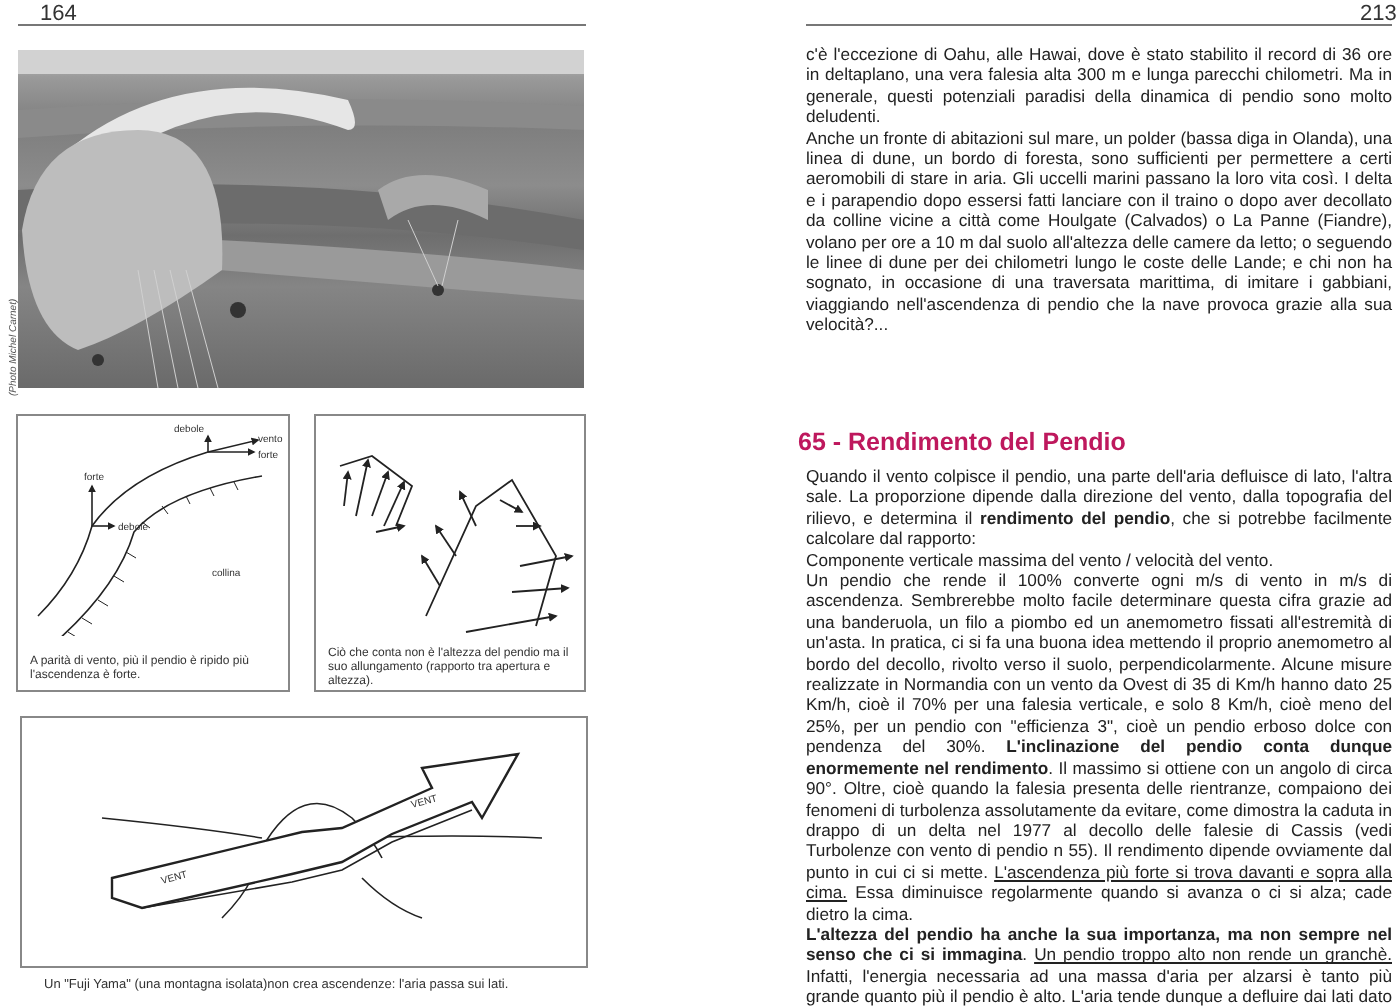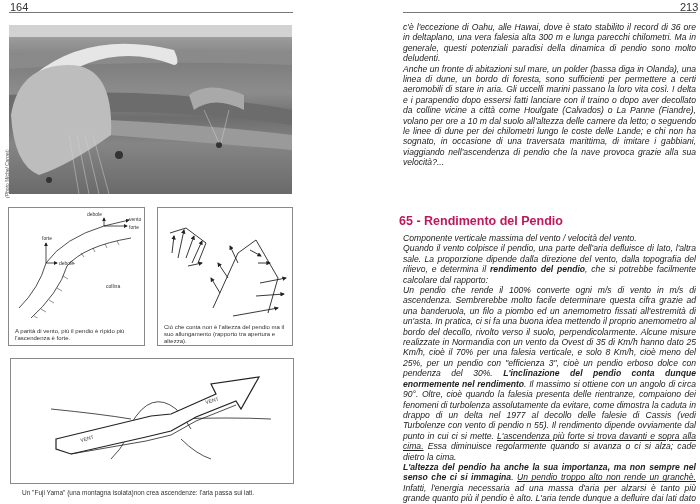--- a/index.html
+++ b/index.html
@@ -10,30 +10,30 @@
     .photo { position: absolute; left: 9px; top: 25px; width: 283px; height: 169px;
              background: linear-gradient(180deg,#c9c9c9 0%,#9a9a9a 8%,#7e7e7e 22%,#8c8c8c 40%,#6e6e6e 55%,#858585 70%,#6a6a6a 100%);
              overflow: hidden; }
     .photo svg { position: absolute; left: 0; top: 0; }
     .credit { position: absolute; left: -28px; top: 160px; transform: rotate(-90deg);
               font-size: 5px; font-style: italic; color: #555; white-space: nowrap; width: 70px; }
     .figbox { position: absolute; border: 1px solid #888; background: #fff; }
     .figcap { position: absolute; font-size: 6px; line-height: 7px; color: #333; }
     .lbl { font-size: 5px; fill: #333; font-family: "Liberation Sans", sans-serif; }
     .bottom-cap { position: absolute; left: 22px; top: 489px; font-size: 6.5px; color: #333; white-space: nowrap; }
-    .text-col { position: absolute; left: 403px; width: 293px; font-size: 8.6px; line-height: 10.4px; text-align: justify; color: #222; font-style: italic; }
+    .text-col { position: absolute; left: 403px; width: 293px; font-size: 8.6px; line-height: 10.4px; text-align: justify; color: #222; }
     .text-col p { margin: 0; }
     .section-title { position: absolute; left: 399px; top: 214px; font-size: 12.5px; font-weight: bold; color: #be185d; }
     .u { text-decoration: underline; }
   </style>
 </head>
 <body>
 
 <div>
-  <span class="page-num" style="left:10px;">164</span>
+  <span class="page-num" style="left:20px;">164</span>
   <div class="rule" style="left:9px; top:12px; width:284px;"></div>
 
   <div class="photo">
     <svg width="283" height="169" viewBox="0 0 283 169">
       <rect x="0" y="0" width="283" height="12" fill="#d2d2d2"></rect>
       <path d="M0 30 Q140 20 283 28 L283 40 Q140 34 0 44 Z" fill="#8a8a8a"></path>
       <path d="M0 70 Q150 60 283 85 L283 100 Q150 80 0 90 Z" fill="#6c6c6c"></path>
       <path d="M100 95 Q200 100 283 110 L283 125 Q200 118 100 110 Z" fill="#9a9a9a"></path>
       <path d="M25 50 Q80 5 165 25 Q172 40 165 40 Q100 15 40 60 Z" fill="#e6e6e6"></path>
       <path d="M2 90 Q10 40 60 40 Q105 40 102 110 Q60 140 30 150 Q5 140 2 90 Z" fill="#bdbdbd"></path>
@@ -140,18 +140,18 @@
   <div class="rule" style="left:403px; top:12px; width:293px;"></div>
 
   <div class="text-col" style="top:22px;">
     <p>c'è l'eccezione di Oahu, alle Hawai, dove è stato stabilito il record di 36 ore in deltaplano, una vera falesia alta 300 m e lunga parecchi chilometri. Ma in generale, questi potenziali paradisi della dinamica di pendio sono molto deludenti.</p>
     <p>Anche un fronte di abitazioni sul mare, un polder (bassa diga in Olanda), una linea di dune, un bordo di foresta, sono sufficienti per permettere a certi aeromobili di stare in aria. Gli uccelli marini passano la loro vita così. I delta e i parapendio dopo essersi fatti lanciare con il traino o dopo aver decollato da colline vicine a città come Houlgate (Calvados) o La Panne (Fiandre), volano per ore a 10 m dal suolo all'altezza delle camere da letto; o seguendo le linee di dune per dei chilometri lungo le coste delle Lande; e chi non ha sognato, in occasione di una traversata marittima, di imitare i gabbiani, viaggiando nell'ascendenza di pendio che la nave provoca grazie alla sua velocità?...</p>
   </div>
 
   <div class="section-title">65 - Rendimento del Pendio</div>
 
   <div class="text-col" style="top:233px;">
+    <p><span>Quando il vento colpisce il pendio, una parte dell'aria defluisce di lato, l'altra sale. La proporzione dipende dalla direzione del vento, dalla topografia del rilievo, e determina il </span><b>rendimento del pendio</b><span>, che si potrebbe facilmente calcolare dal rapporto:</span></p>
     <p>Componente verticale massima del vento / velocità del vento.</p>
-    <p><span>Quando il vento colpisce il pendio, una parte dell'aria defluisce di lato, l'altra sale. La proporzione dipende dalla direzione del vento, dalla topografia del rilievo, e determina il </span><b>rendimento del pendio</b><span>, che si potrebbe facilmente calcolare dal rapporto:</span></p>
     <p><span>Un pendio che rende il 100% converte ogni m/s di vento in m/s di ascendenza. Sembrerebbe molto facile determinare questa cifra grazie ad una banderuola, un filo a piombo ed un anemometro fissati all'estremità di un'asta. In pratica, ci si fa una buona idea mettendo il proprio anemometro al bordo del decollo, rivolto verso il suolo, perpendicolarmente. Alcune misure realizzate in Normandia con un vento da Ovest di 35 di Km/h hanno dato 25 Km/h, cioè il 70% per una falesia verticale, e solo 8 Km/h, cioè meno del 25%, per un pendio con "efficienza 3", cioè un pendio erboso dolce con pendenza del 30%. </span><b>L'inclinazione del pendio conta dunque enormemente nel rendimento</b><span>. Il massimo si ottiene con un angolo di circa 90°. Oltre, cioè quando la falesia presenta delle rientranze, compaiono dei fenomeni di turbolenza assolutamente da evitare, come dimostra la caduta in drappo di un delta nel 1977 al decollo delle falesie di Cassis (vedi Turbolenze con vento di pendio n 55). Il rendimento dipende ovviamente dal punto in cui ci si mette. </span><span class="u">L'ascendenza più forte si trova davanti e sopra alla cima.</span><span> Essa diminuisce regolarmente quando si avanza o ci si alza; cade dietro la cima.</span></p>
     <p><b>L'altezza del pendio ha anche la sua importanza, ma non sempre nel senso che ci si immagina</b><span>. </span><span class="u">Un pendio troppo alto non rende un granchè.</span><span> Infatti, l'energia necessaria ad una massa d'aria per alzarsi è tanto più grande quanto più il pendio è alto. L'aria tende dunque a defluire dai lati dato che è più economico in termini di energia. Questa è la ragione per cui il vento meteo, in un massiccio montagnoso, segue il corso delle vallate piuttosto che saltare le creste. </span></p>
   </div>
 </div>
 
 </body></html>

